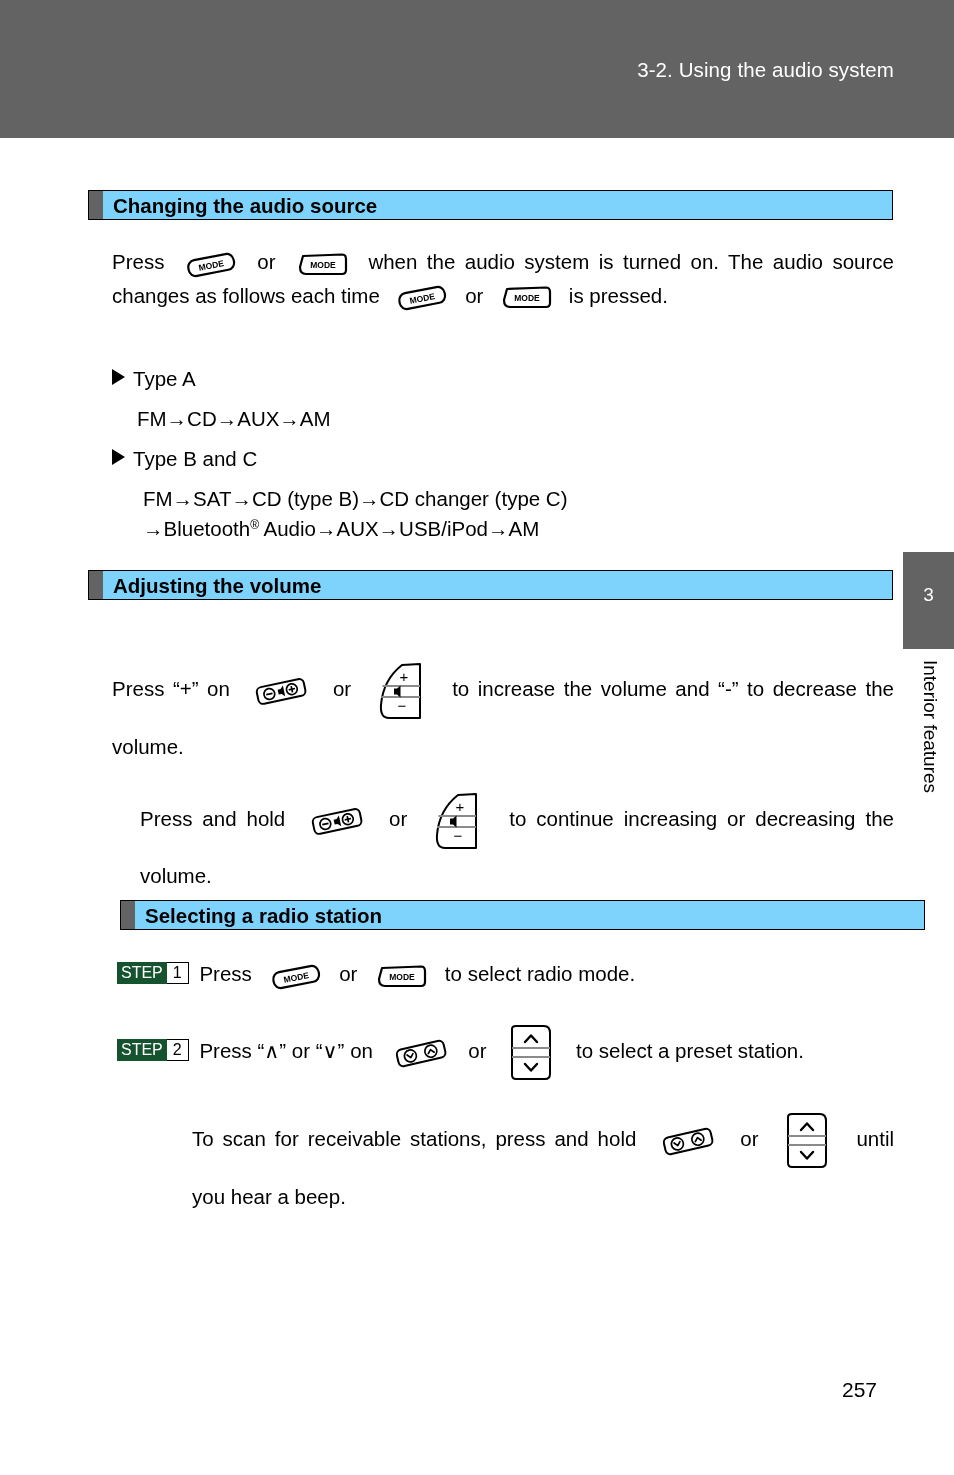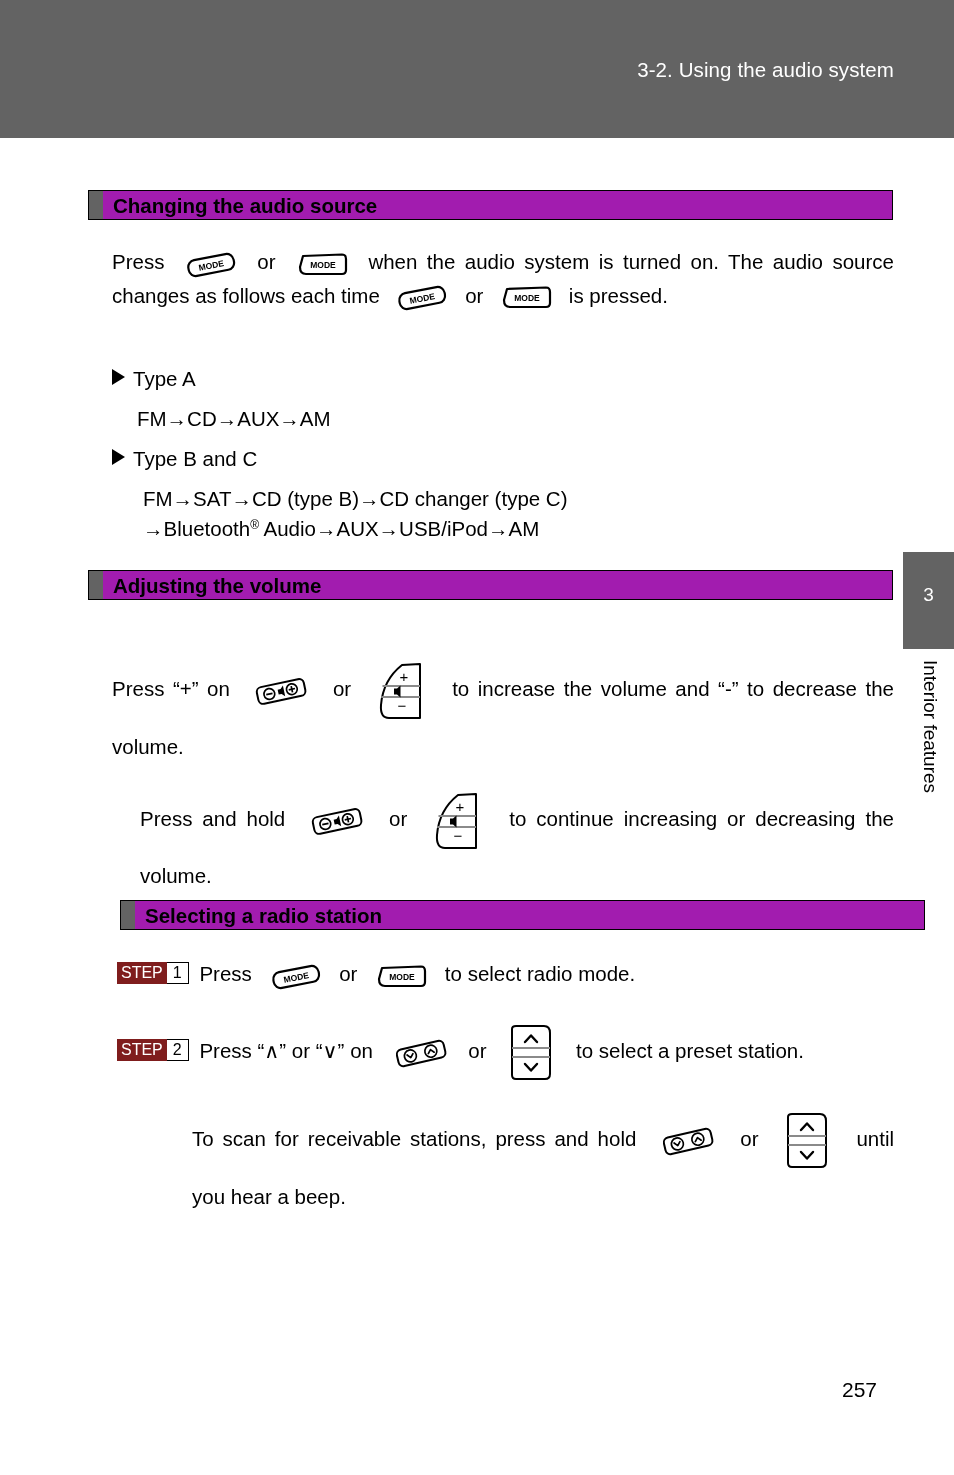--- a/index.html
+++ b/index.html
@@ -73,21 +73,21 @@
   }
 
   
   .section-head {
     position: absolute;
     left: 88px;
     width: 805px;
     height: 30px;
     border: 1.6px solid #000000;
     box-sizing: border-box;
-    background: #a21caf;
+    background: #7dd3fc;
   }
   .section-head .bar {
     position: absolute;
     left: -0px;
     top: -0px;
     width: 14px;
     height: 100%;
     background: #636363;
   }
   .section-head .title {
@@ -124,21 +124,21 @@
 
   
   .step {
     display: inline-flex;
     align-items: stretch;
     vertical-align: 3px;
     height: 22px;
     margin-right: 5px;
   }
   .step .word {
-    background: #7f1d1d;
+    background: #14532d;
     color: #ffffff;
     font-size: 16px;
     padding: 0 4px;
     display: flex;
     align-items: center;
     line-height: 1;
   }
   .step .num {
     background: #ffffff;
     color: #000000;

